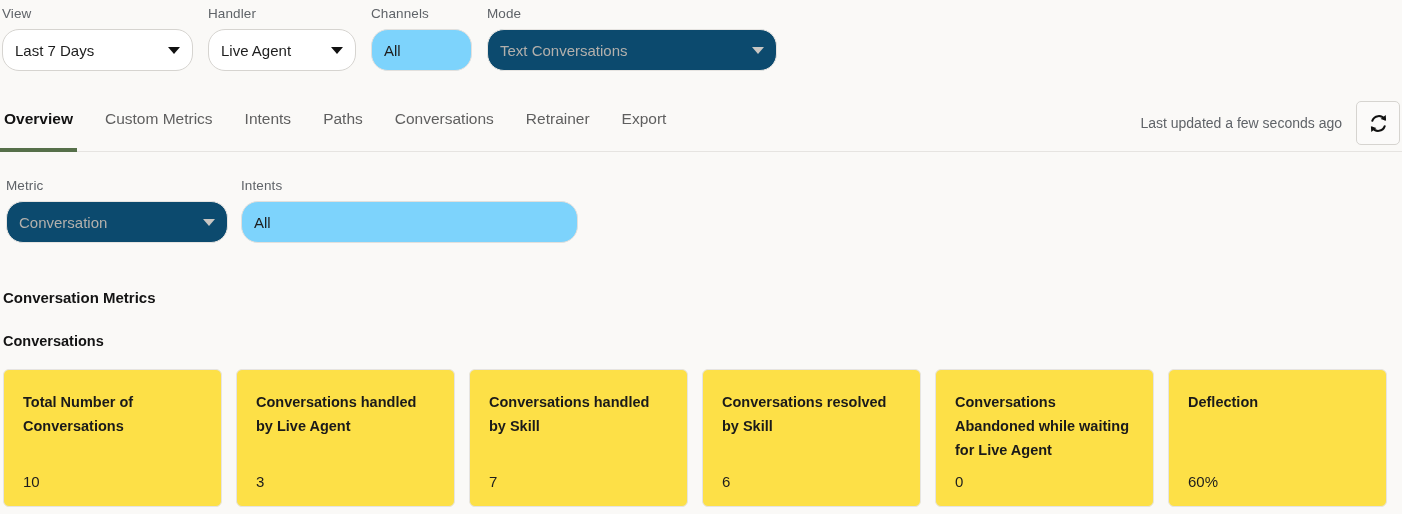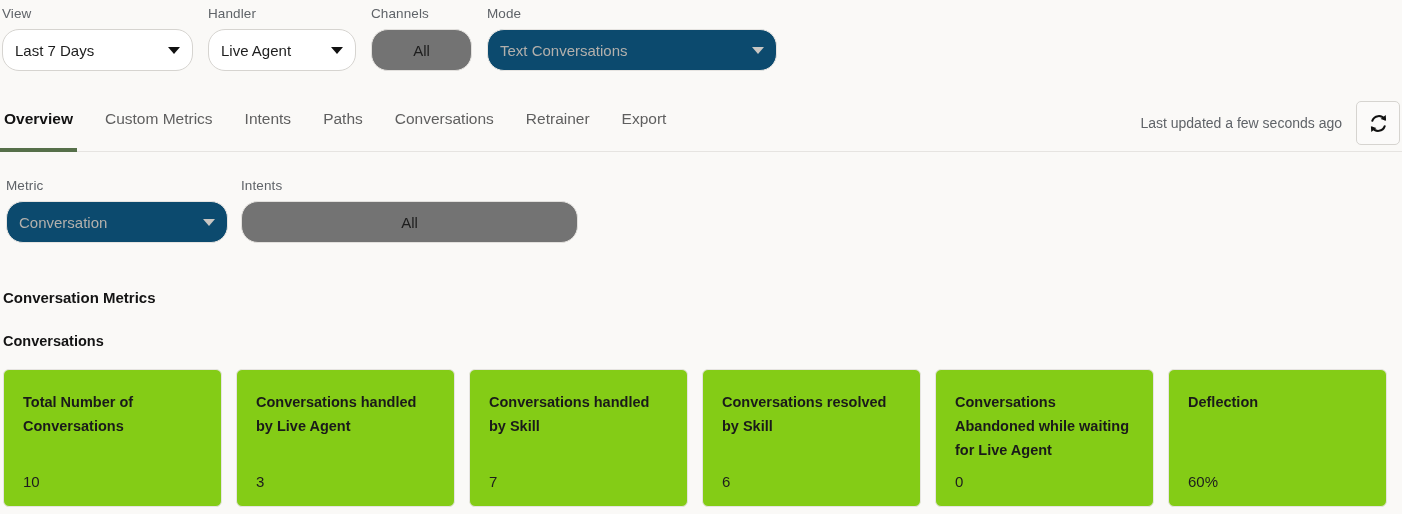--- a/index.html
+++ b/index.html
@@ -32,21 +32,21 @@
     background: #ffffff;
     border: 1px solid #d6d4d0;
     border-radius: 17px;
     display: flex;
     align-items: center;
     padding: 0 12px;
     font-size: 15px;
     color: #1d1d1d;
     position: relative;
   }
-  .control.plain { background: #737373; border-color: #e2e0dd; justify-content: center; }
+  .control.plain { background: #7dd3fc; border-color: #e2e0dd; }
   .control.disabled {
     background: #0c4a6e;
     border-color: #e6e4e1;
     color: #b3b0ac;
   }
   .control .value { white-space: nowrap; }
   .caret {
     width: 0; height: 0;
     border-left: 6px solid transparent;
     border-right: 6px solid transparent;
@@ -150,21 +150,21 @@
   
   .cards {
     display: flex;
     gap: 14px;
     margin-top: 20px;
     padding-left: 3px;
   }
   .card {
     width: 219px;
     height: 138px;
-    background: #84cc16;
+    background: #fde047;
     border: 1px solid #e6e4e1;
     border-radius: 6px;
     padding: 20px 18px 14px 19px;
     display: flex;
     flex-direction: column;
     flex: none;
   }
   .card-title {
     font-size: 14.5px;
     font-weight: bold;

